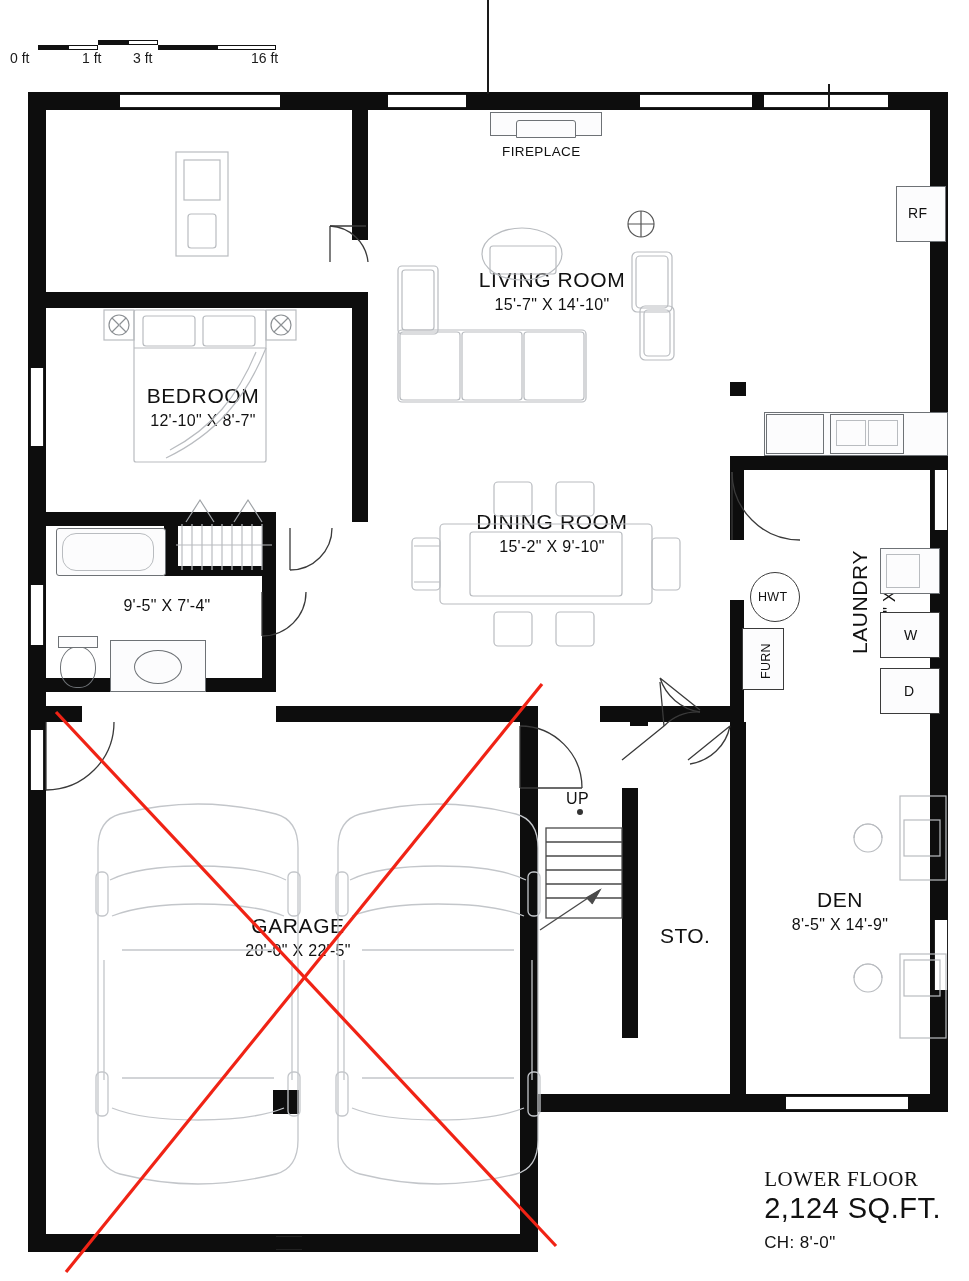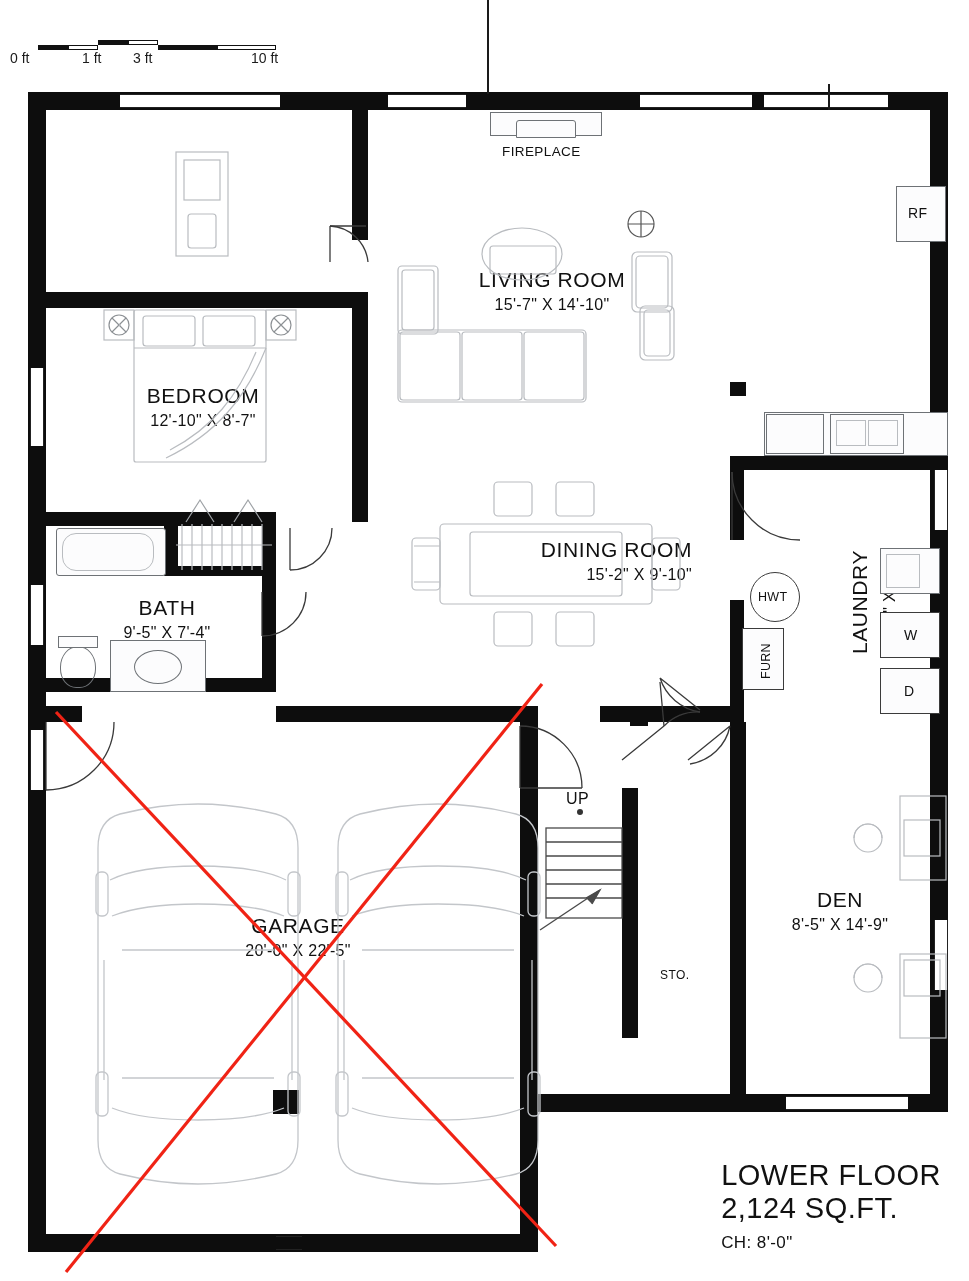--- a/index.html
+++ b/index.html
@@ -88,21 +88,21 @@
     color: #111;
     white-space: nowrap;
   }
   .vertical-label {
     position: absolute;
     transform-origin: center center;
     white-space: nowrap;
     text-align: center;
   }
   .title-block { position: absolute; right: 28px; bottom: 28px; text-align: left; }
-  .title-main { font-size: 29px; letter-spacing: 0.5px; color: #111; line-height: 1.12; white-space: nowrap;}
+  .title-main { font-size: 21px; letter-spacing: 0.5px; color: #111; line-height: 1.12; white-space: nowrap; font-family: Liberation Serif, serif;}
   .title-area { font-size: 29px; letter-spacing: 0.5px; color: #111; line-height: 1.12; white-space: nowrap;}
   .title-ch { font-size: 17px; letter-spacing: 0.4px; color: #111; margin-top: 9px; white-space: nowrap;}
 
   
   .fline { position: absolute; border: 1px solid #b9bcc0; box-sizing: border-box; background: transparent; }
   .ffill { position: absolute; border: 1px solid #b9bcc0; box-sizing: border-box; background: #fcfcfd; }
   .circ { position: absolute; border: 1px solid #b9bcc0; border-radius: 50%; box-sizing: border-box; }
   .darkcirc { position: absolute; border: 1px solid #444; border-radius: 50%; box-sizing: border-box; }
   .blk { position: absolute; background: #0d0d0d; }
 
@@ -110,21 +110,21 @@
 </style>
 </head>
 <body>
 
 <div id="plan">
 
   <div class="scalebar-labels">
     <span class="sb-0">0 ft</span>
     <span class="sb-3">1 ft</span>
     <span class="sb-5">3 ft</span>
-    <span class="sb-10">10 ft</span>
+    <span class="sb-10">16 ft</span>
   </div>
   <div class="scalebar">
     <div class="sb-seg sb-dark" style="left:0px;   top:5px; width:30px;"></div>
     <div class="sb-seg sb-light" style="left:30px;  top:5px; width:30px;"></div>
     <div class="sb-seg sb-dark" style="left:60px;  top:0px; width:30px;"></div>
     <div class="sb-seg sb-light" style="left:90px;  top:0px; width:30px;"></div>
     <div class="sb-seg sb-dark" style="left:120px; top:5px; width:59px;"></div>
     <div class="sb-seg sb-light" style="left:179px; top:5px; width:59px;"></div>
   </div>
 
@@ -188,30 +188,29 @@
   <div class="ffill" style="left:516px; top:120px; width:60px; height:18px; border:1.6px solid #6e7276; border-radius: 3px 3px 0 0;"></div>
   <div class="small-cap" style="left:502px; top:144px;">FIREPLACE</div>
 
 
   <div class="room-label" style="left:58px; top:382px; width:290px;">
     <span class="room-name">BEDROOM</span>
     <span class="room-dims">12'-10"  X   8'-7"</span>
   </div>
 
   <div class="room-label" style="left:28px; top:594px; width:278px;">
-    <span class="room-name">BATH</span>
     <span class="room-dims">9'-5"   X   7'-4"</span>
   </div>
 
   <div class="room-label" style="left:412px; top:266px; width:280px;">
     <span class="room-name">LIVING ROOM</span>
     <span class="room-dims">15'-7"  X  14'-10"</span>
   </div>
 
-  <div class="room-label" style="left:412px; top:536px; width:280px;text-align:right;">
+  <div class="room-label" style="left:412px; top:508px; width:280px;">
     <span class="room-name">DINING ROOM</span>
     <span class="room-dims">15'-2"  X   9'-10"</span>
   </div>
 
 
   <div class="room-label" style="left:158px; top:912px; width:280px;">
     <span class="room-name">GARAGE</span>
     <span class="room-dims">20'-0"  X  22'-5"</span>
   </div>
 
@@ -221,21 +220,21 @@
   </div>
 
   <div class="vertical-label" style="left:760px; top:590px; width:200px; transform: rotate(-90deg) translate(-0px, 0px);">
     <span class="room-name" style="display:inline-block;">LAUNDRY</span>
   </div>
   <div class="vertical-label" style="left:790px; top:592px; width:200px; transform: rotate(-90deg);">
     <span class="room-dims" style="display:inline-block; margin:0;">10'-2"  X   8'-5"</span>
   </div>
 
   <div class="small-cap" style="left:566px; top:790px; font-size:16px;">UP</div>
-  <div class="small-cap" style="left:660px; top:968px; font-size:12px;">STO.</div>
+  <div class="small-cap" style="left:660px; top:924px; font-size:21px;">STO.</div>
 
   <div class="title-block">
     <div class="title-main">LOWER FLOOR</div>
     <div class="title-area">2,124 SQ.FT.</div>
     <div class="title-ch">CH: 8'-0"</div>
   </div>
 
   <div class="ffill" style="left:896px; top:186px; width:50px; height:56px; border:1.4px solid #6e7276;"></div>
   <div class="tiny-cap" style="left:908px; top:205px; font-size:14px;">RF</div>
 

